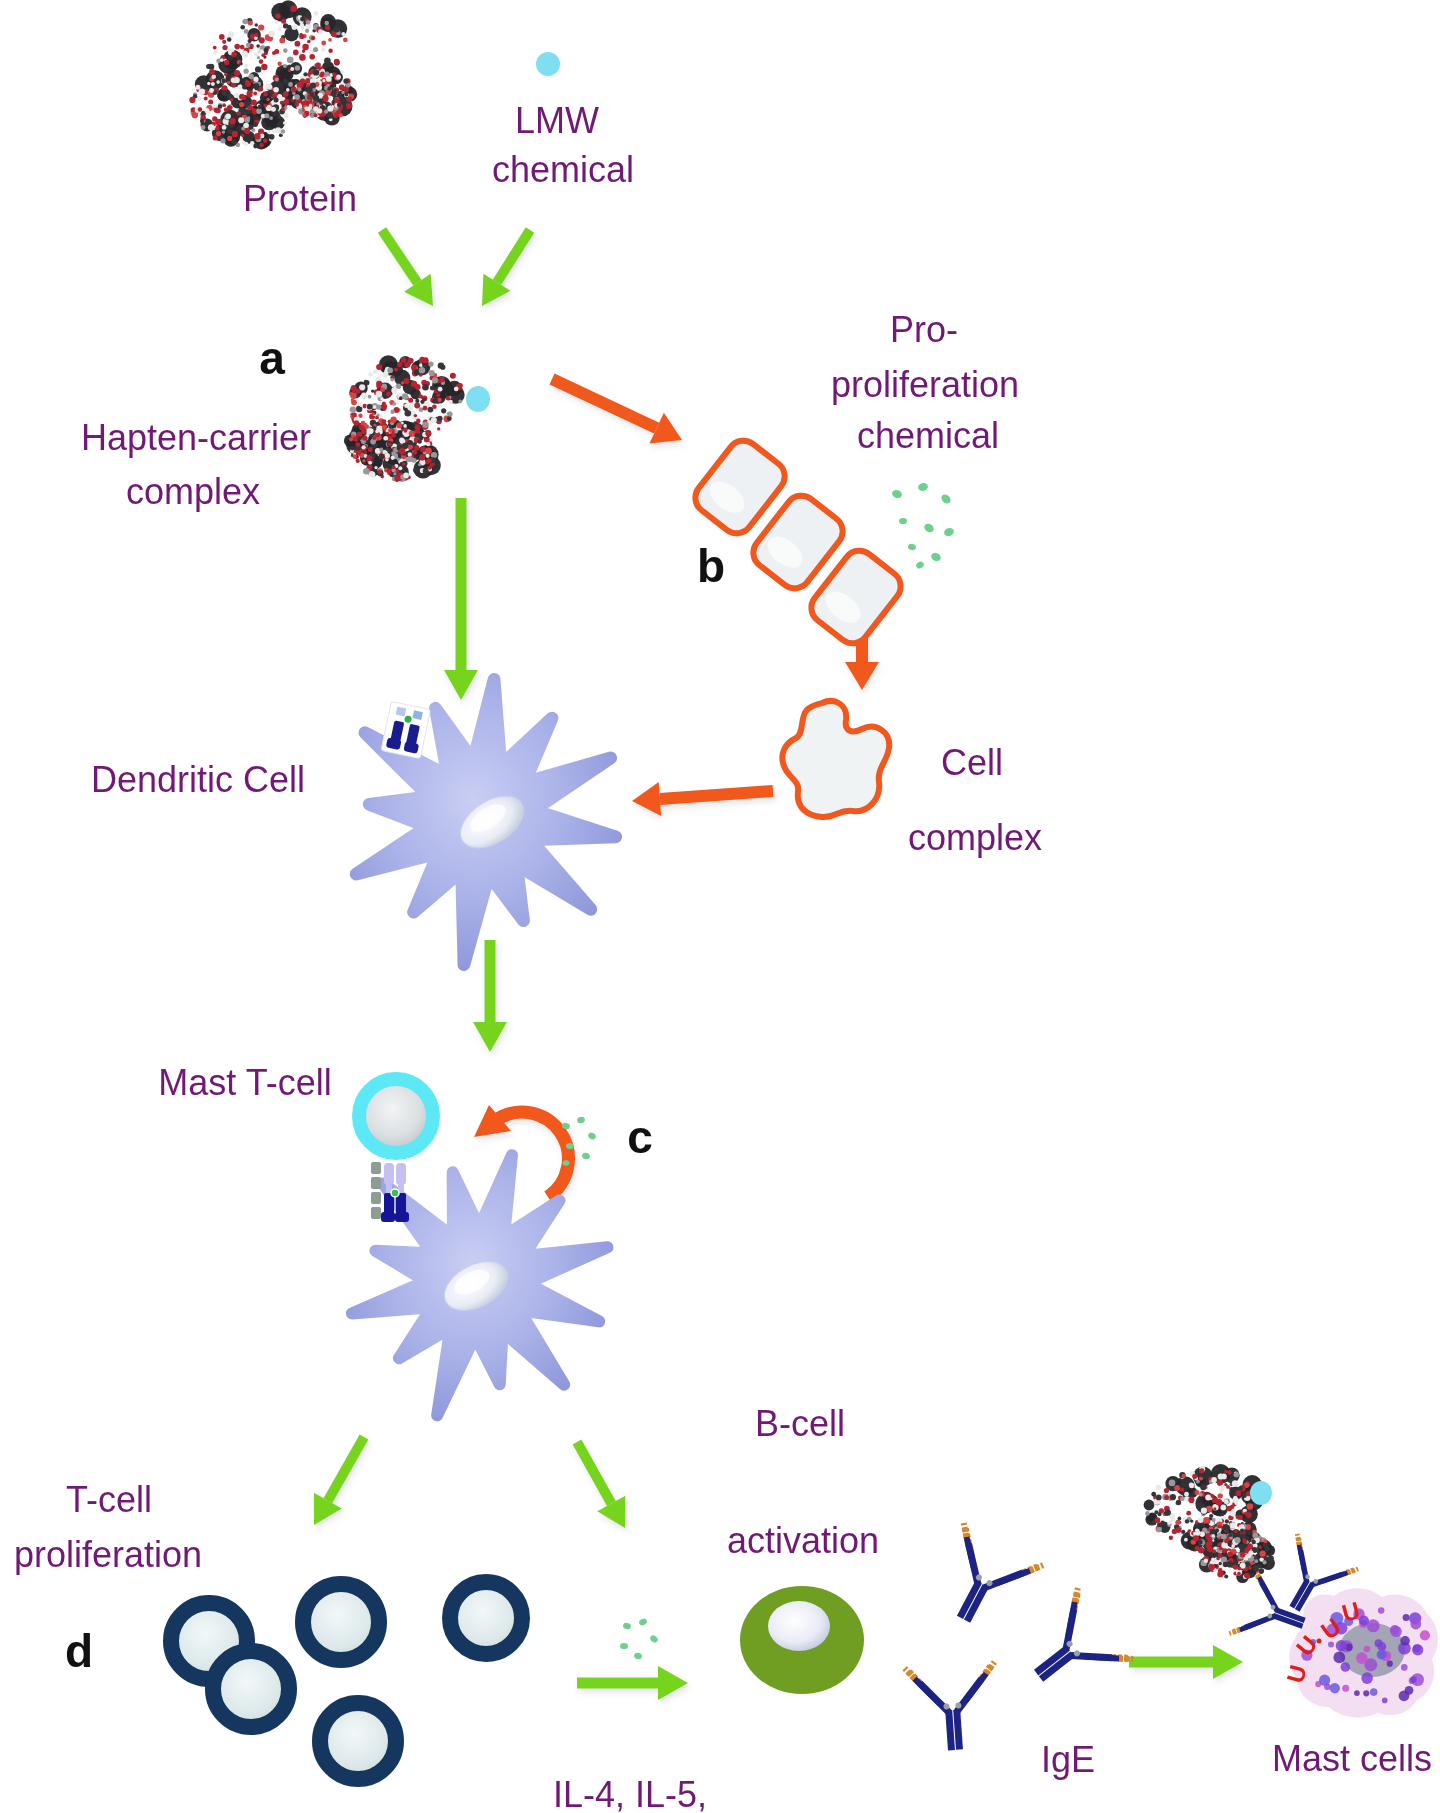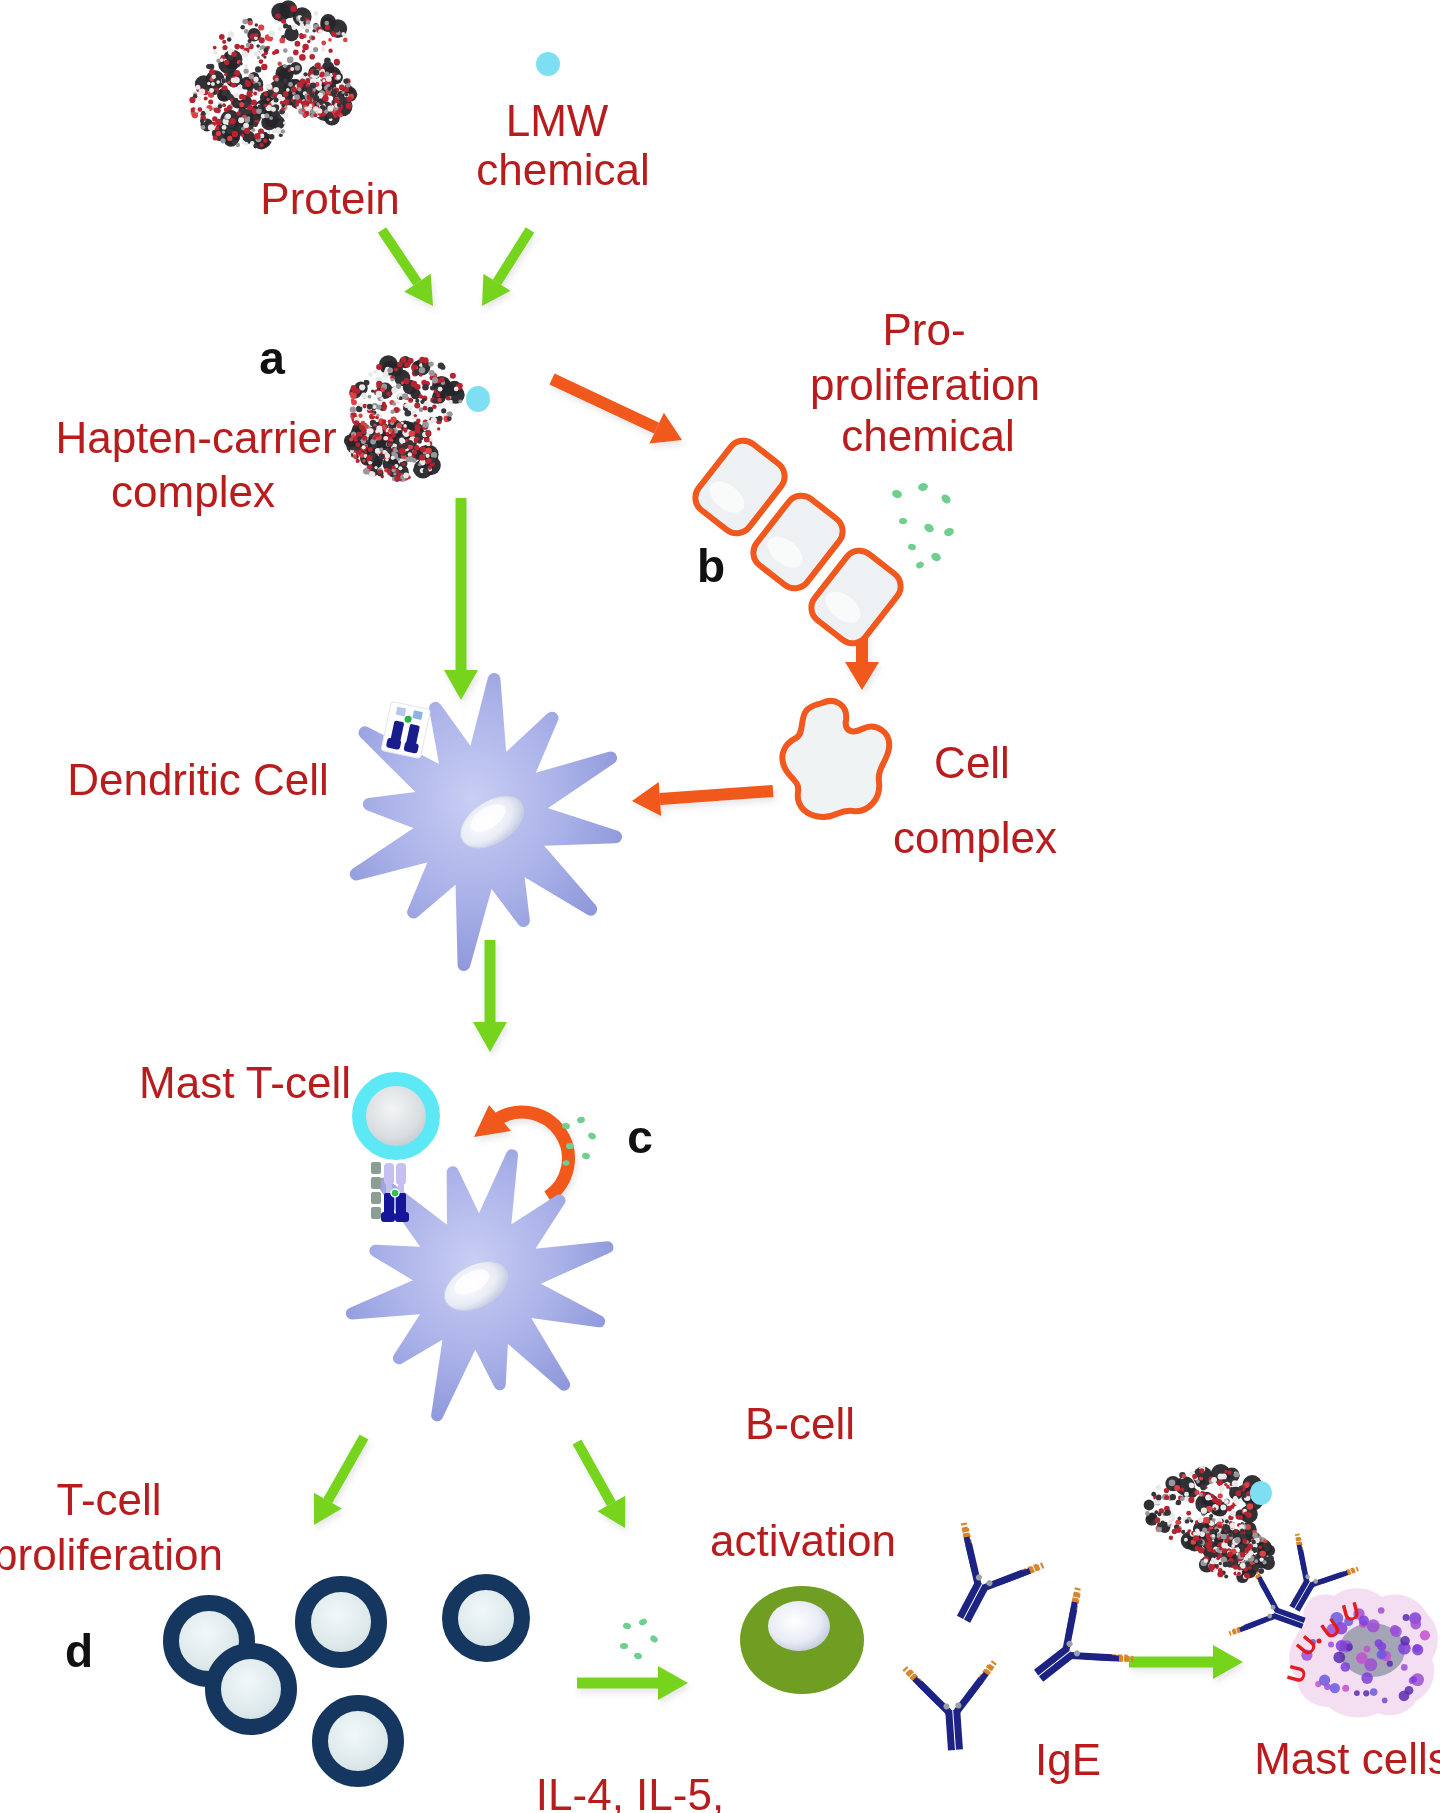--- a/index.html
+++ b/index.html
@@ -1,19 +1,19 @@
 <!DOCTYPE html>
 <html><head>
 <meta charset="utf-8">
 <style>
   html,body{margin:0;padding:0;background:#ffffff}
   .canvas{position:relative;width:1440px;height:1813px;background:#ffffff;overflow:hidden;
           font-family:"Liberation Sans",sans-serif}
   #art{position:absolute;left:0;top:0}
-  .lbl{position:absolute;transform:translate(-50%,-50%);font-size:44px;color:#b91c1c;
+  .lbl{position:absolute;transform:translate(-50%,-50%);font-size:36px;color:#701a75;
        white-space:nowrap;line-height:1;}
   .step{font-size:46px;font-weight:bold;color:#111}
 </style>
 </head>
 <body>
 
 <div class="canvas">
 
 <svg id="art" width="1440" height="1813" viewBox="0 0 1440 1813">
   <defs>
@@ -1853,21 +1853,21 @@
         <circle cx="1179.4" cy="1518.5" r="1.9" fill="#35353a"></circle>
       </g>
 
   <g>
     <circle cx="548" cy="64" r="12" fill="#7edff2"></circle>
     <ellipse cx="478" cy="399" rx="12" ry="13" fill="#7edff2"></ellipse>
     <ellipse cx="1261" cy="1493" rx="11" ry="12" fill="#7edff2"></ellipse>
   </g>
 </svg>
 
-<div class="lbl" style="left:330px;top:199px">Protein</div>
+<div class="lbl" style="left:300px;top:199px">Protein</div>
 <div class="lbl" style="left:557px;top:121px">LMW</div>
 <div class="lbl" style="left:563px;top:170px">chemical</div>
 <div class="lbl step" style="left:272px;top:358px">a</div>
 <div class="lbl" style="left:196px;top:438px">Hapten-carrier</div>
 <div class="lbl" style="left:193px;top:492px">complex</div>
 <div class="lbl" style="left:924px;top:330px">Pro-</div>
 <div class="lbl" style="left:925px;top:385px">proliferation</div>
 <div class="lbl" style="left:928px;top:436px">chemical</div>
 <div class="lbl step" style="left:711px;top:566px">b</div>
 <div class="lbl" style="left:972px;top:763px">Cell</div>

